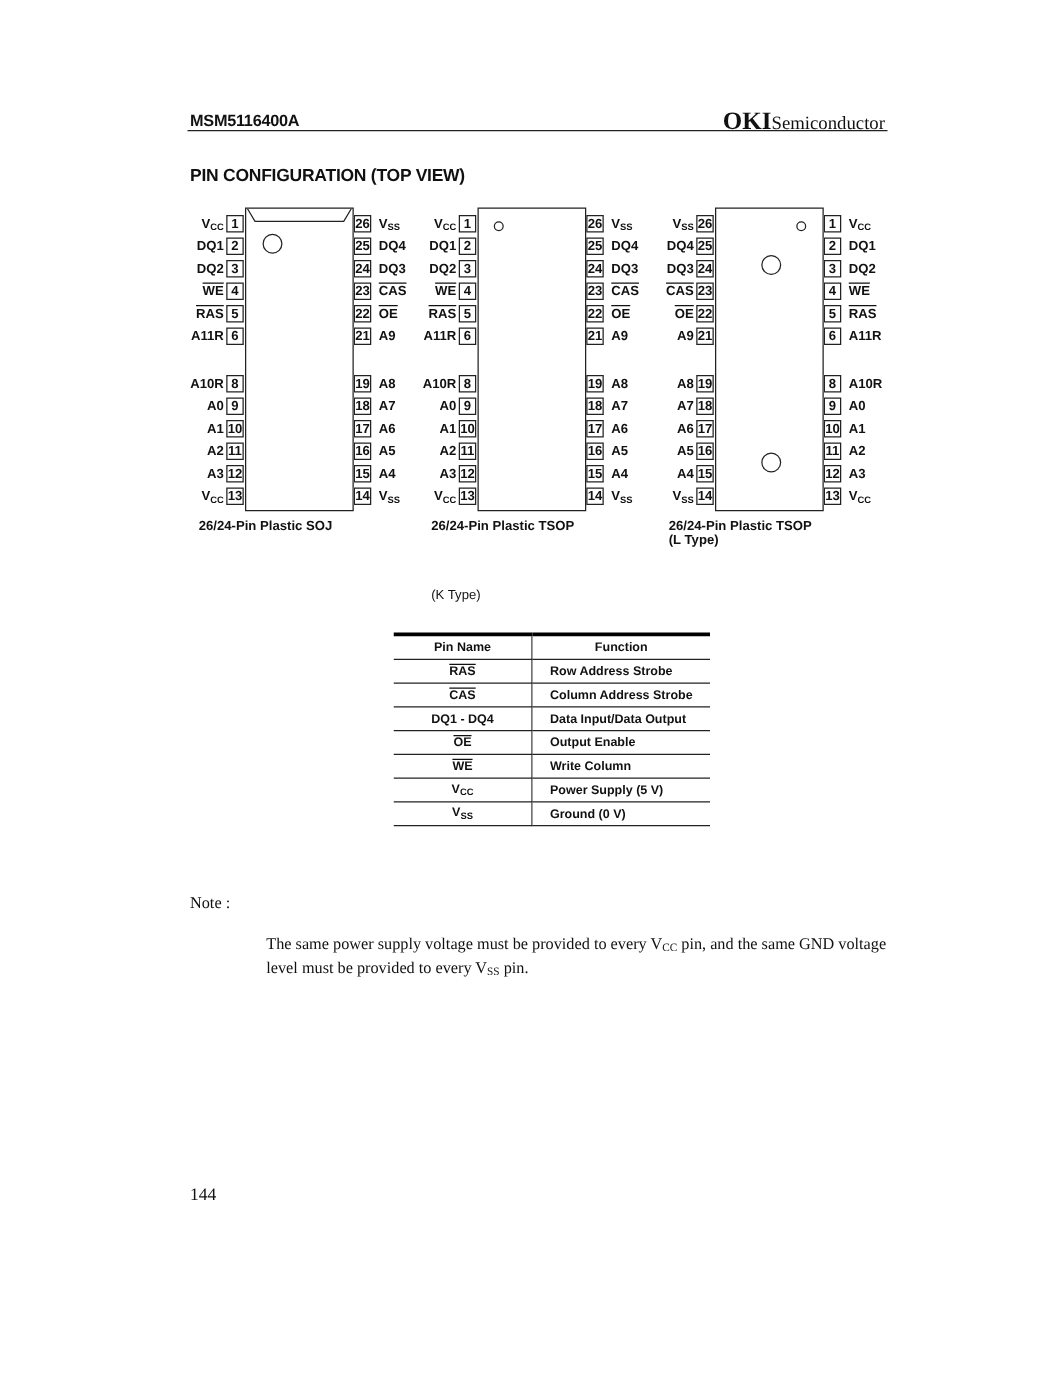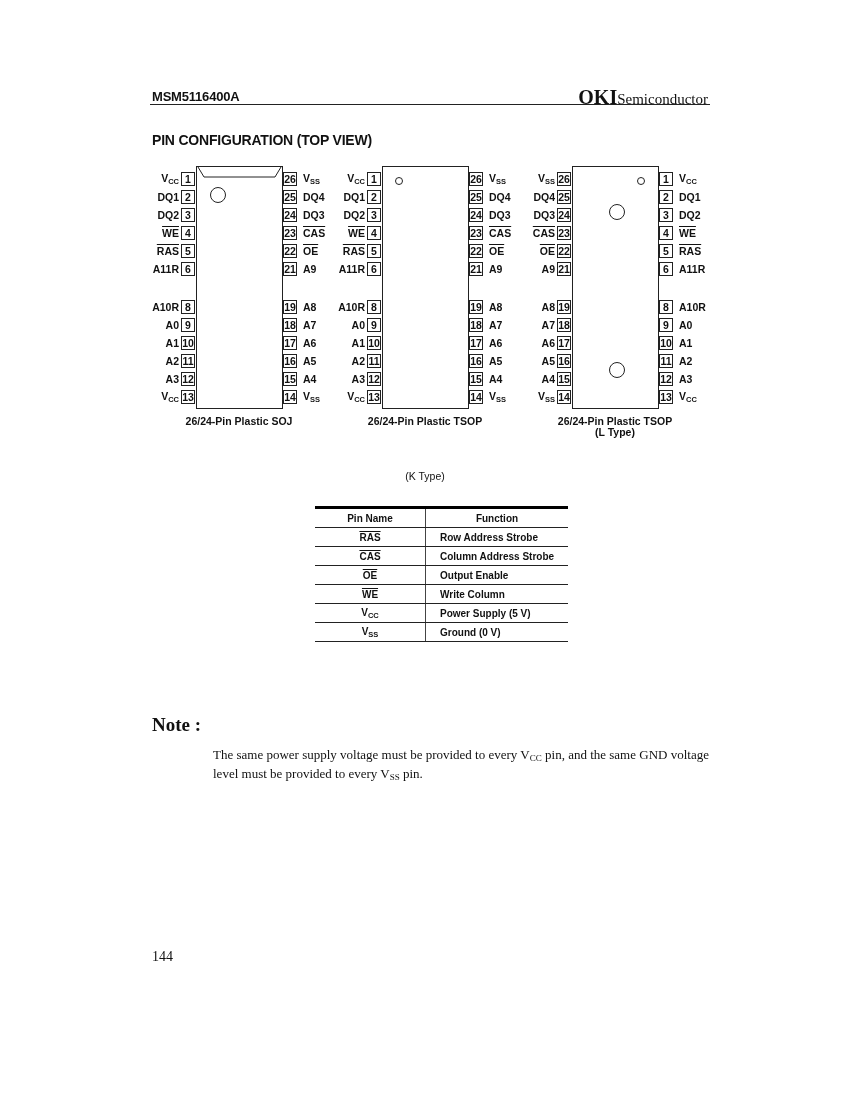--- a/index.html
+++ b/index.html
@@ -19,31 +19,31 @@
     .chip-body { position: absolute; border: 1px solid #222; background: #fff; box-sizing: border-box; }
     .pin { position: absolute; height: 14px; display: flex; align-items: center; font-size: 10.5px; font-family: "Liberation Sans", sans-serif; }
     .pin-box { width: 14px; height: 14px; border: 1px solid #222; box-sizing: border-box; display: flex; align-items: center; justify-content: center; font-size: 10.5px; font-weight: bold; background: #fff; }
     .pin-label { font-size: 10.5px; font-weight: bold; white-space: nowrap; }
     .pin.left { flex-direction: row; }
     .pin.left .pin-label { text-align: right; width: 40px; margin-right: 2px; }
     .pin.right .pin-label { margin-left: 6px; }
     .ov { text-decoration: overline; }
     .sub { font-size: 7.5px; vertical-align: -2px; }
     .dot { position: absolute; border: 1px solid #222; border-radius: 50%; background: #fff; }
-    .pkg-caption { position: absolute; font-size: 10.5px; font-weight: bold; text-align: center; line-height: 11px; white-space: nowrap; }
+    .pkg-caption { position: absolute; font-size: 10.5px; font-weight: bold; line-height: 11px; white-space: nowrap; }
 
     
     .pin-table { left: 315px; top: 506px; width: 253px; border-collapse: collapse; font-size: 10px; }
     .pin-table th { font-weight: bold; font-size: 10px; height: 18px; border-top: 3px solid #000000; border-bottom: 1px solid #222; padding: 0; }
     .pin-table td { height: 18px; padding: 0; border-bottom: 1px solid #222; font-weight: bold; }
     .pin-table .c1 { width: 110px; text-align: center; border-right: 1px solid #444; }
     .pin-table .c2 { text-align: left; padding-left: 14px; }
     .pin-table .tall { height: 36px; line-height: 16px; }
 
-    .note-label { left: 152px; top: 714px; font-family: "Liberation Serif", serif; font-size: 19px; font-weight: bold; }
+    .note-label { left: 152px; top: 714px; font-family: "Liberation Serif", serif; font-size: 13px; }
     .note-text { left: 213px; top: 714px; width: 510px; font-family: "Liberation Serif", serif; font-size: 13px; line-height: 16px; margin-top: 33px; }
     .note-text .sub { font-size: 9px; }
 
     .page-num { left: 152px; top: 949px; font-family: "Liberation Serif", serif; font-size: 14px; }
   </style>
 </head>
 <body>
 
 <div class="abs hdr-left">MSM5116400A</div>
 <div class="abs hdr-right">
@@ -382,20 +382,24 @@
   <tbody>
     <tr>
       <td class="c1 ov">RAS</td>
       <td class="c2">Row Address Strobe</td>
     </tr>
     <tr>
       <td class="c1 ov">CAS</td>
       <td class="c2">Column Address Strobe</td>
     </tr>
     <tr>
+      <td class="c1">DQ1 - DQ4</td>
+      <td class="c2">Data Input/Data Output</td>
+    </tr>
+    <tr>
       <td class="c1 ov">OE</td>
       <td class="c2">Output Enable</td>
     </tr>
     <tr>
       <td class="c1 ov">WE</td>
       <td class="c2">Write Column</td>
     </tr>
     <tr>
       <td class="c1">V<span class="sub">CC</span></td>
       <td class="c2">Power Supply (5 V)</td>

